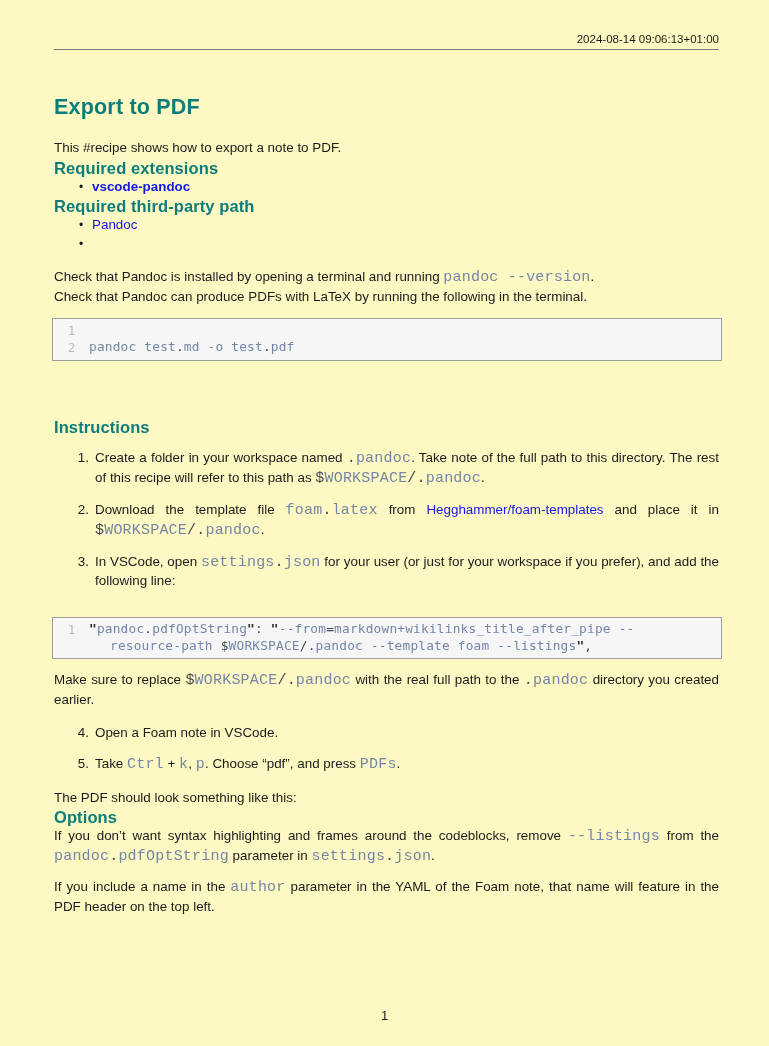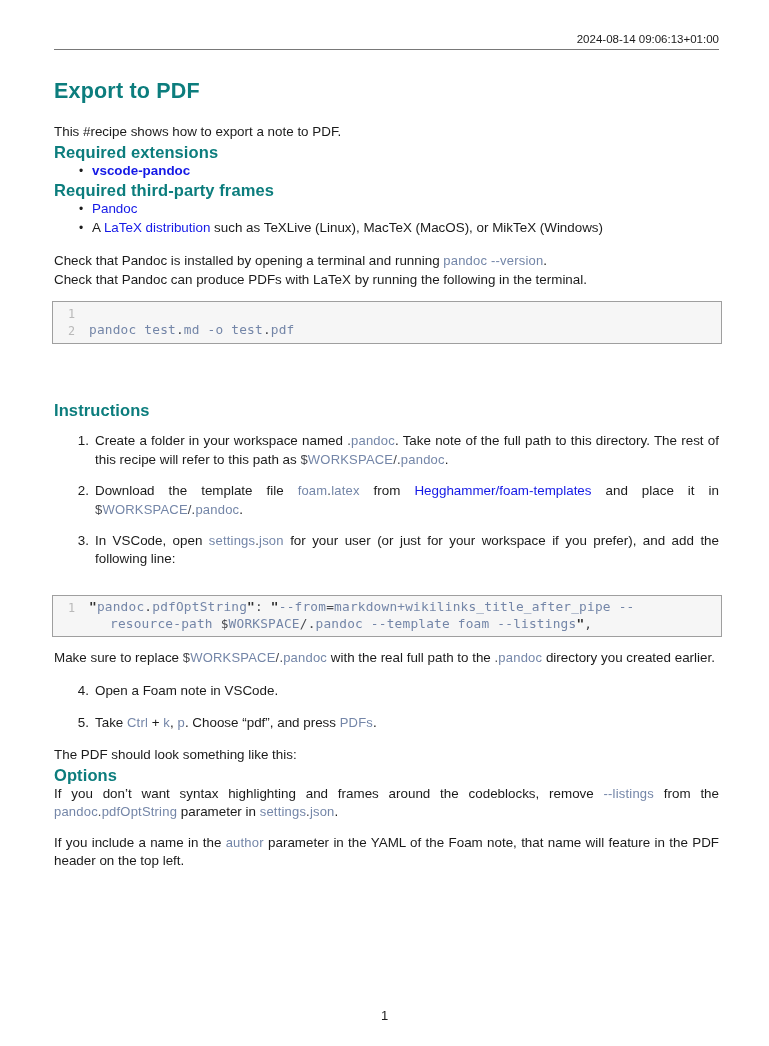--- a/index.html
+++ b/index.html
@@ -1,41 +1,41 @@
 <!DOCTYPE html>
 <html><head>
 <meta charset="utf-8">
 <style>
   html,body{margin:0;padding:0;background:#e8e8e8;}
   .page{
-    width:769px;height:1046px;background:#ffffff;position:relative;overflow:hidden;
+    width:769px;height:1046px;background:#fef9c3;position:relative;overflow:hidden;
     font-family:"Liberation Sans",sans-serif;color:#1b1b1b;margin:0 auto;
   }
   .content{padding:0 50px 0 54px;}
   .hdr-date{padding-top:33px;text-align:right;font-size:11.5px;color:#1b1b1b;}
   .hdr-rule{border:none;border-top:1.6px solid #787878;margin:4px 0 0 0;height:0;}
-  h1{color:#0c7d7d;font-size:21.5px;font-weight:bold;margin:29px 0 0 0;line-height:24px;letter-spacing:.2px;}
+  h1{color:#0c7d7d;font-size:21.5px;font-weight:bold;margin:45px 0 0 0;line-height:24px;letter-spacing:.2px;}
   h2{color:#0c7d7d;font-size:16.5px;font-weight:bold;margin:0;line-height:20px;letter-spacing:.1px;}
   .para{margin:0;font-size:13.4px;line-height:18.6px;text-align:justify;}
   .mt10{margin-top:10px}.mt11{margin-top:11px}.mt12{margin-top:12px}.mt13{margin-top:13px}
   .mt14{margin-top:14px}.mt15{margin-top:15px}.mt20{margin-top:20px}.mt22{}
   .mt26{margin-top:26px}.mt36{margin-top:56px}
   
   .blist{margin:0;}
   .bitem{display:flex;font-size:13.4px;line-height:18.6px;}
   .bullet{flex:none;width:13px;margin-left:25px;font-size:12px;}
   
   .step{display:flex;font-size:13.4px;line-height:18.6px;}
   .step-num{flex:none;width:20px;text-align:right;margin-left:15px;margin-right:6px;}
   .step-body{flex:1;text-align:justify;}
   
   .lnk{color:#1419e6;}
   .bld{font-weight:bold;text-align:right;}
   
-  .ic{font-family:Liberation Sans, sans-serif;font-size:13px;color:#7486a8;letter-spacing:.2px;}
+  .ic{font-family:Liberation Mono, monospace;font-size:15px;color:#7486a8;letter-spacing:.2px;}
   .ic .sym{color:#46474c;}
   
   .codeblock{
     background:#f6f6f6;border:1px solid #9f9f9f;margin-left:-2px;margin-right:-3px;
     padding:3px 0 4px 0;font-family:"DejaVu Sans Mono","Liberation Mono",monospace;
     font-size:12.8px;line-height:16.3px;
   }
   .code-row{display:flex;}
   .lineno{flex:none;width:22px;text-align:right;color:#b9b9b9;margin-right:14px;font-size:11.8px;padding-top:1px;}
   .codeline{color:#7486a8;white-space:pre-wrap;letter-spacing:.2px;}
@@ -58,29 +58,28 @@
     <p class="para mt20"><span>This #recipe shows how to export a note to PDF.</span></p>
 
     <h2 class="mt22">Required extensions</h2>
     <div class="blist mt11">
       <div class="bitem">
         <span class="bullet">•</span>
         <span><span class="lnk bld">vscode-pandoc</span></span>
       </div>
     </div>
 
-    <h2 class="mt22">Required third-party frames</h2>
+    <h2 class="mt22">Required third-party path</h2>
     <div class="blist mt10">
       <div class="bitem">
         <span class="bullet">•</span>
         <span><span class="lnk">Pandoc</span></span>
       </div>
       <div class="bitem">
         <span class="bullet">•</span>
-        <span><span>A </span><span class="lnk">LaTeX distribution</span><span> such as TeXLive (Linux), MacTeX (MacOS), or MikTeX (Windows)</span></span>
       </div>
     </div>
 
     <p class="para mt15"><span>Check that Pandoc is installed by opening a terminal and running </span><span class="ic">pandoc --version</span><span>.</span></p>
     <p class="para"><span>Check that Pandoc can produce PDFs with LaTeX by running the following in the terminal.</span></p>
 
     <div class="codeblock mt11">
         <div class="code-row">
           <span class="lineno">1</span>
         </div>

